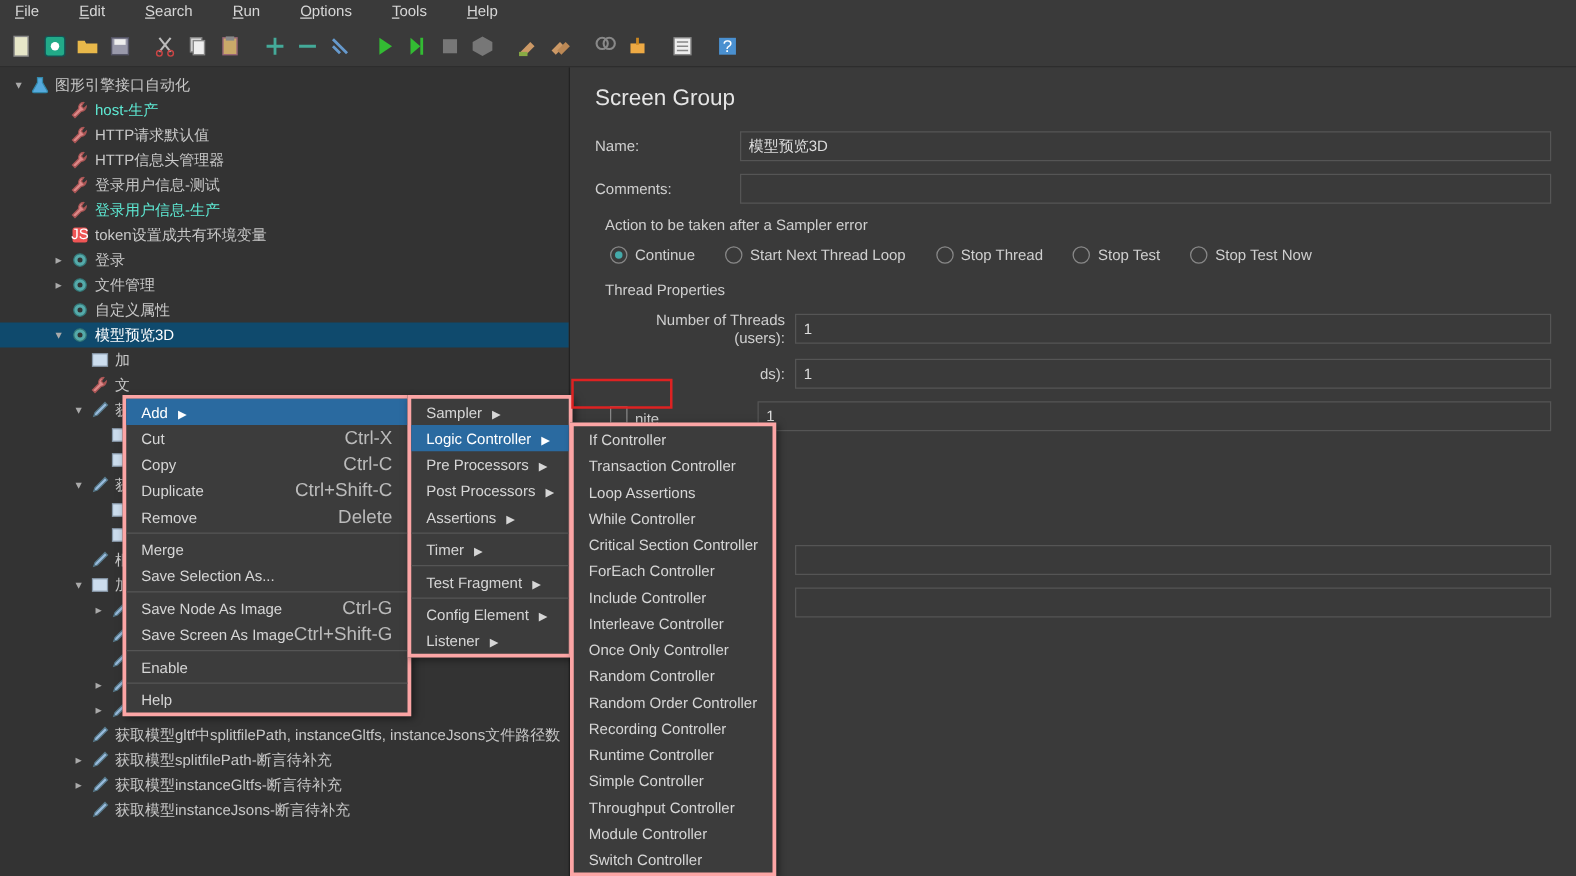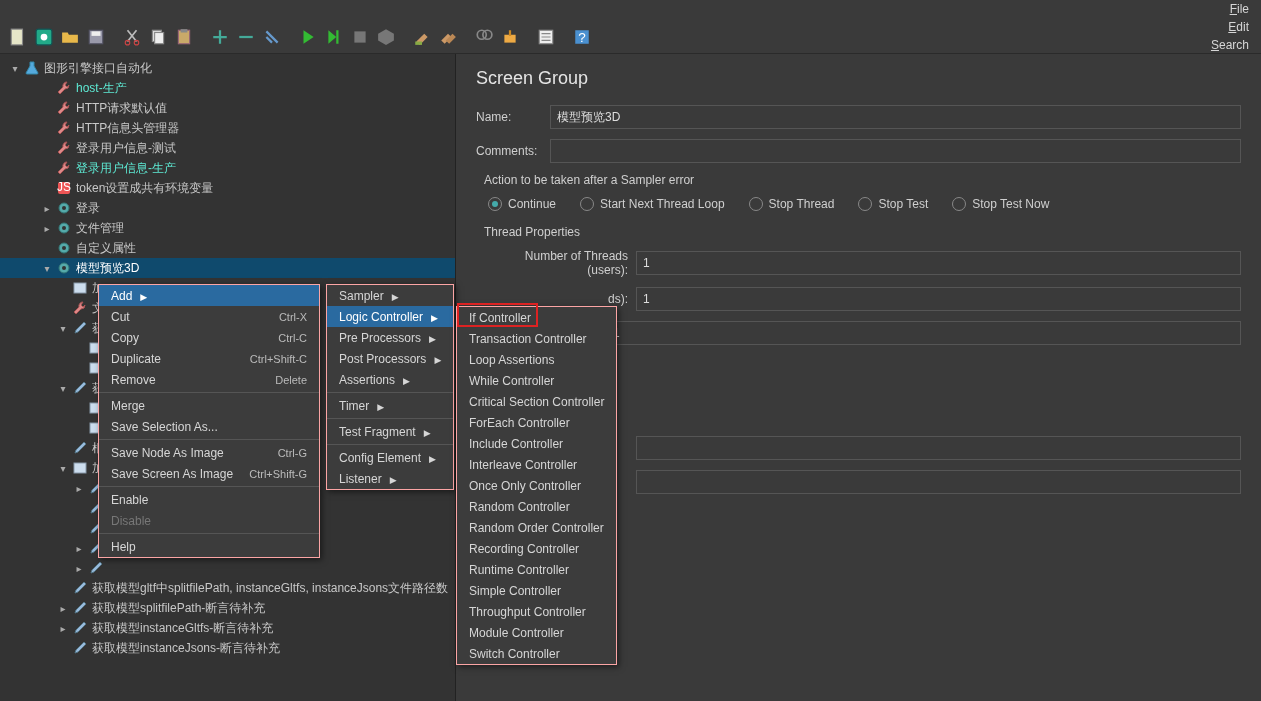--- a/index.html
+++ b/index.html
@@ -1,53 +1,53 @@
 <!DOCTYPE html>
 <html><head>
 <meta charset="utf-8">
 <style>
   * { margin: 0; padding: 0; box-sizing: border-box; font-family: "Segoe UI", Tahoma, sans-serif; font-size: 12px; }
   body { background: #3a3a3a; color: #d6d6d6; width: 1261px; height: 701px; overflow: hidden; position: relative; }
-  .menubar { display: flex; gap: 0; padding: 0 4px; height: 20px; align-items: flex-end; background: #3a3a3a; flex-direction: column; }
+  .menubar { display: flex; gap: 16px; padding: 0 4px; height: 20px; align-items: flex-start; background: #3a3a3a; }
   .menubar span { padding: 2px 8px; cursor: default; }
   .toolbar { display: flex; gap: 2px; padding: 4px 6px; height: 34px; align-items: center; background: #3a3a3a; border-bottom: 1px solid #2a2a2a; }
   .tbtn { width: 24px; height: 24px; display: flex; align-items: center; justify-content: center; border-radius: 2px; }
   .tbtn svg { width: 18px; height: 18px; }
   .tsep { width: 8px; }
   .app { display: flex; height: calc(701px - 54px); }
   .tree { width: 456px; background: #333333; border-right: 1px solid #222; padding-top: 4px; position: relative; overflow: hidden; }
   .node { display: flex; align-items: center; height: 20px; padding-left: 0; white-space: nowrap; color: #c8c8c8; }
   .node.dim { color: #5eead4; }
   .node.sel { background: #0f4a6d; color: #fff; }
   .tw { width: 14px; display: inline-flex; justify-content: center; color: #aaa; font-size: 10px; }
   .ic { width: 18px; height: 18px; display: inline-flex; align-items: center; justify-content: flex-end; margin-right: 4px; }
   .ic svg { width: 16px; height: 16px; }
   .pad1 { padding-left: 8px; }
   .pad3 { padding-left: 40px; }
   .pad4 { padding-left: 56px; }
   .pad5 { padding-left: 72px; }
   .panel { flex: 1; background: #3a3a3a; padding: 14px 20px; }
   .panel h1 { font-size: 18px; font-weight: normal; color: #e5e5e5; margin-bottom: 16px; }
-  .frow { display: flex; align-items: center; margin-bottom: 10px; }
+  .frow { display: flex; align-items: center; margin-bottom: 10px; gap: 42px; }
   .flabel { width: 74px; color: #cfcfcf; }
   .finput { flex: 1; height: 24px; background: #3a3a3a; border: 1px solid #555; color: #ddd; padding: 2px 6px; }
   .section-title { color: #cfcfcf; margin: 8px 0 10px 8px; }
   .radios { display: flex; gap: 24px; margin: 0 0 14px 12px; align-items: center; }
   .radio { display: flex; align-items: center; gap: 6px; color: #cfcfcf; }
   .rdot { width: 14px; height: 14px; border: 1px solid #888; border-radius: 50%; display: inline-flex; align-items: center; justify-content: center; }
   .rdot.on::after { content: ""; width: 6px; height: 6px; background: #4aa; border-radius: 50%; }
   .prop { display: flex; align-items: center; margin: 0 0 10px 12px; }
   .plabel { width: 148px; text-align: right; padding-right: 8px; color: #cfcfcf; }
   .plabel.narrow { width: 118px; }
   .pinput { flex: 1; height: 24px; background: #3a3a3a; border: 1px solid #555; color: #ddd; padding: 2px 6px; }
   .cbx { width: 14px; height: 14px; border: 1px solid #888; display: inline-block; margin-right: 6px; }
-  .ctxmenu { position: absolute; background: #3c3c3c; border: 1px solid #fca5a5; box-shadow: 2px 2px 6px rgba(0,0,0,.5); z-index: 100; }
+  .ctxmenu { position: absolute; background: #3c3c3c; border: 3px solid #fca5a5; box-shadow: 2px 2px 6px rgba(0,0,0,.5); z-index: 100; margin-top: 32px; }
   .ctxitem { height: 21px; padding: 0 12px; display: flex; align-items: center; justify-content: space-between; min-width: 220px; color: #d6d6d6; }
   .ctxitem.sel { background: #2a6aa0; color: #fff; }
-  .ctxitem .k { color: #bbb; font-size: 11px; }
+  .ctxitem .k { color: #bbb; font-size: 15px; }
   .ctxsep { height: 1px; background: #555; margin: 2px 0; }
   .submenu1 { left: 326px; top: 284px; }
   .submenu1 .ctxitem { min-width: 120px; }
   .submenu2 { left: 456px; top: 306px; }
   .submenu2 .ctxitem { min-width: 150px; }
   .highlight-box { position: absolute; border: 2px solid #d22; left: 457px; top: 303px; width: 81px; height: 24px; z-index: 200; pointer-events: none; }
   .arrow::after { content: "▶"; font-size: 9px; color: inherit; margin-left: 8px; }
 </style>
 </head>
 <body>
@@ -564,23 +564,20 @@
       <span class="k">Ctrl-G</span>
     </div>
     <div class="ctxitem">
       <span>Save Screen As Image</span>
       <span class="k">Ctrl+Shift-G</span>
     </div>
     <div class="ctxsep"></div>
     <div class="ctxitem">
       <span>Enable</span>
     </div>
-    <div class="ctxitem dim" style="color: rgb(119, 119, 119);">
-      <span>Disable</span>
-    </div>
     <div class="ctxsep"></div>
     <div class="ctxitem">
       <span>Help</span>
     </div>
   </div>
 
 <div class="ctxmenu submenu1" id="ctx2">
     <div class="ctxitem">
       <span class="arrow">Sampler</span>
     </div>

